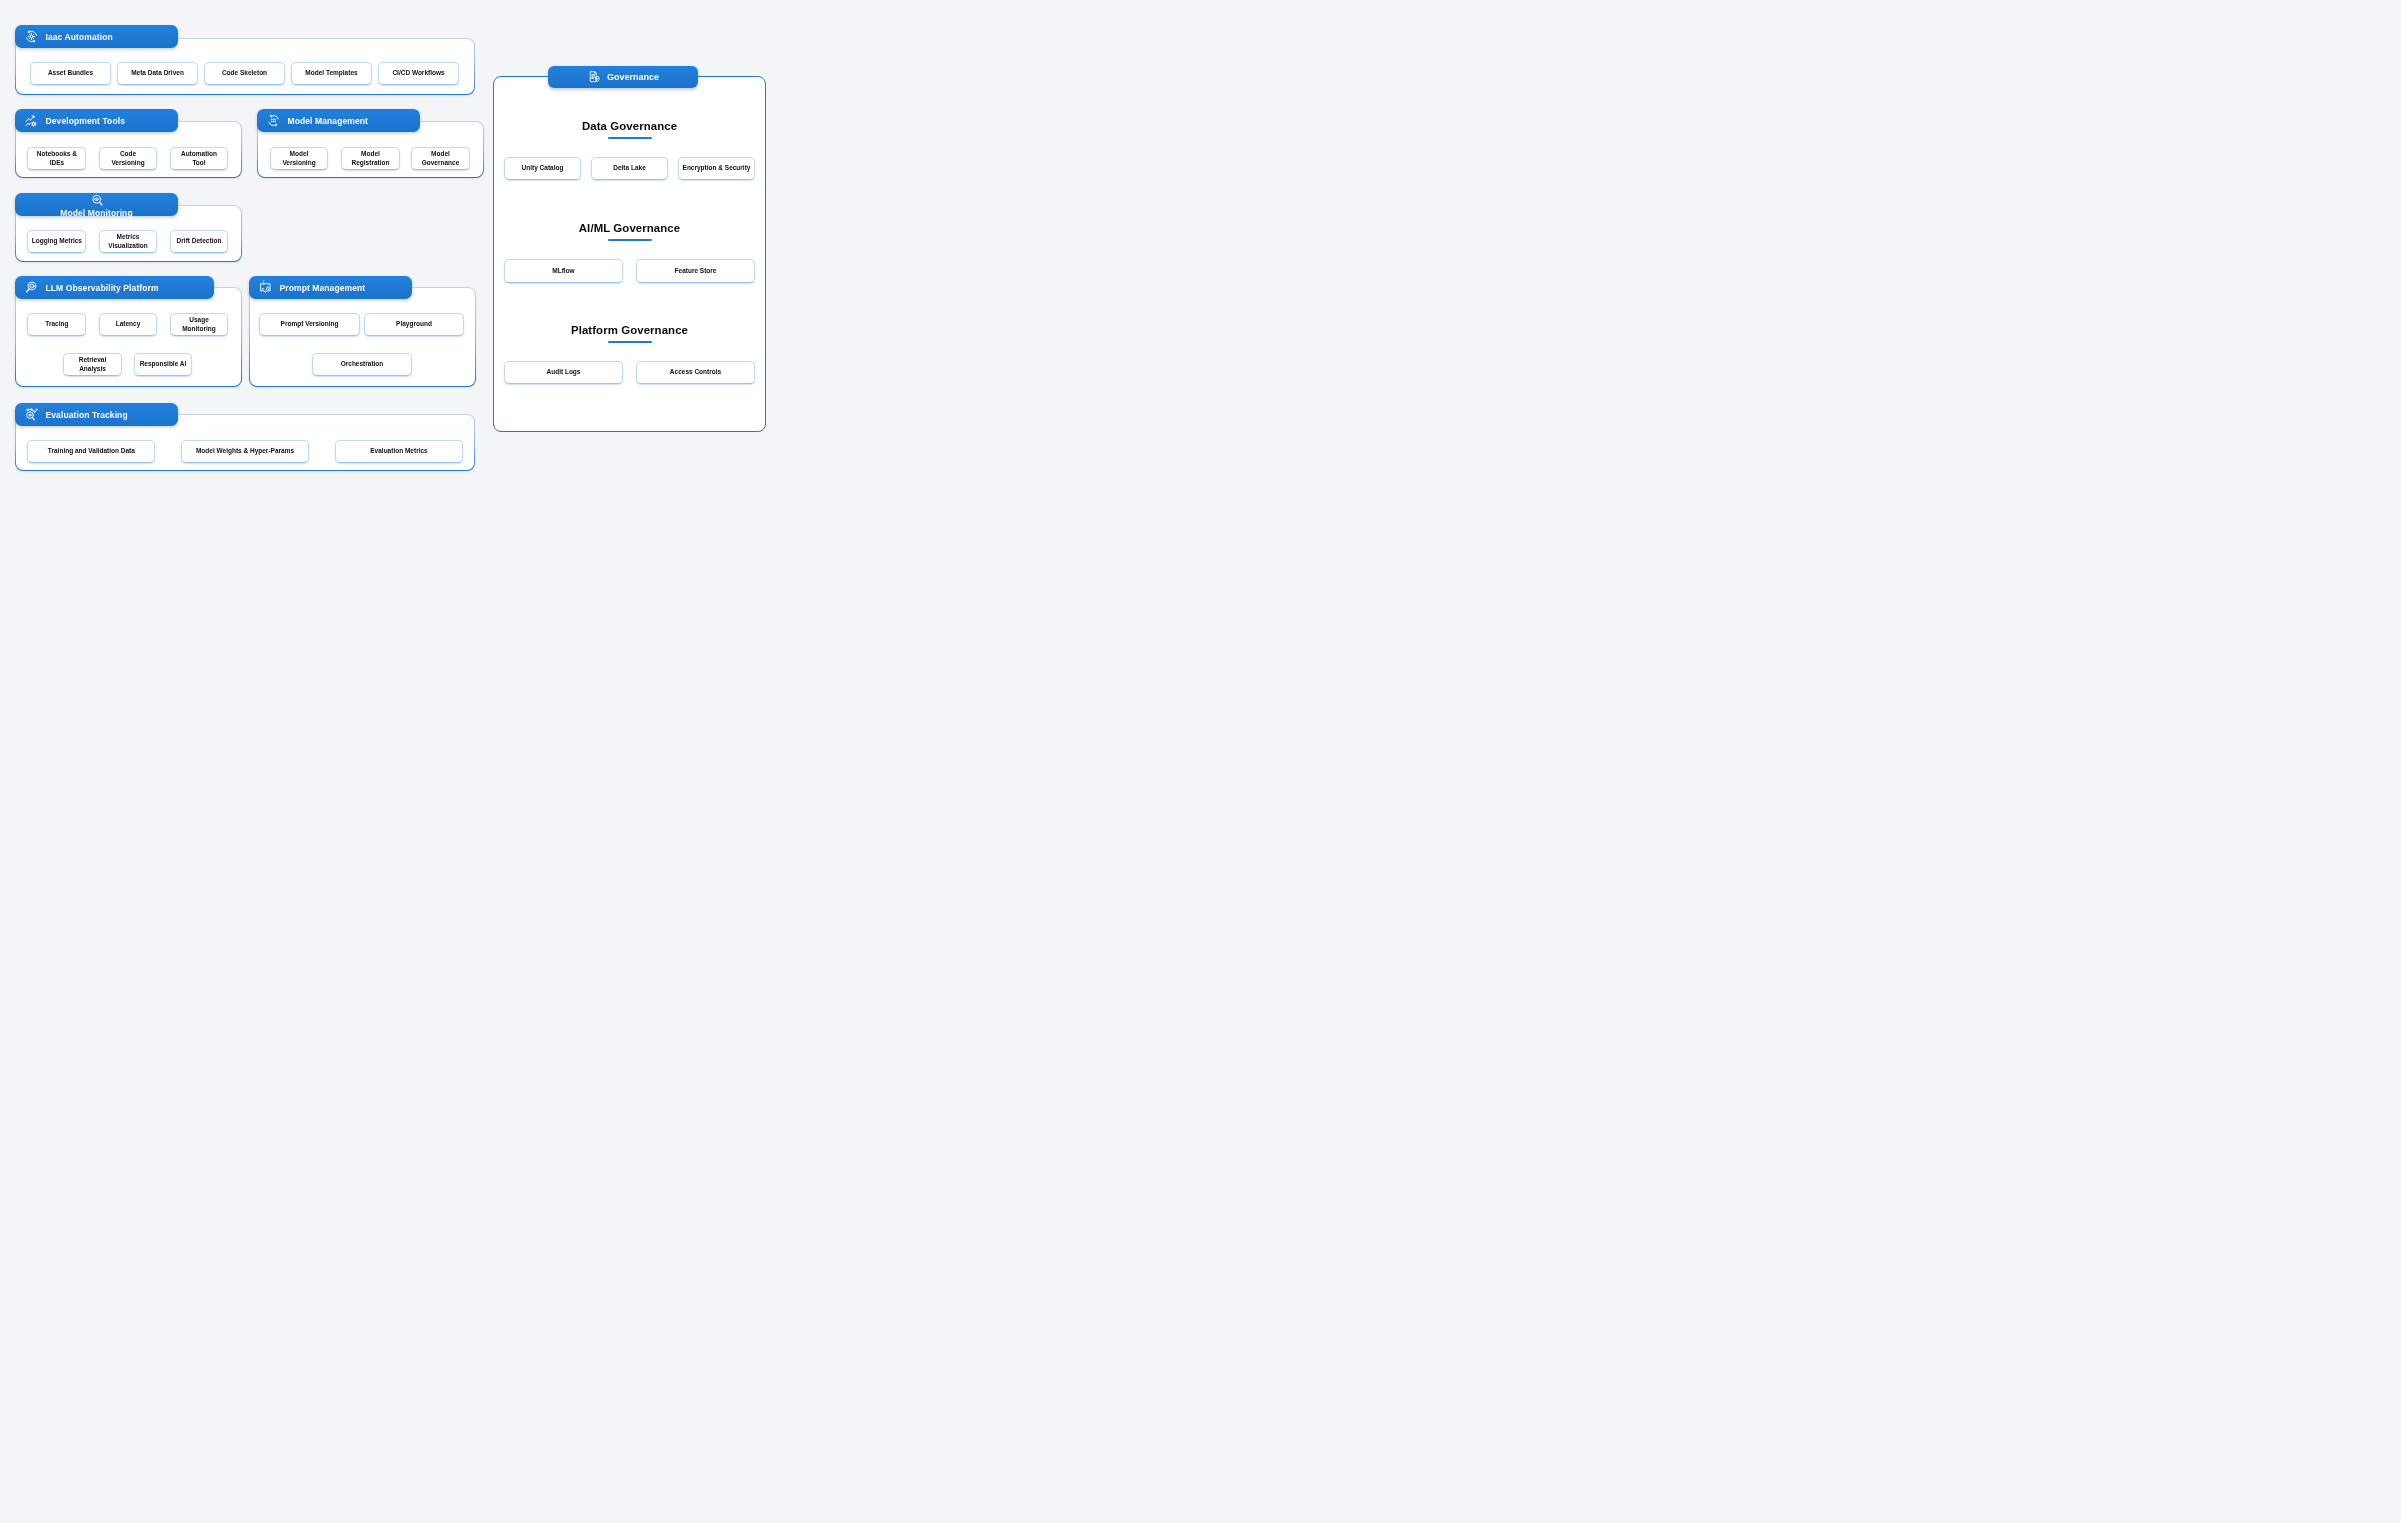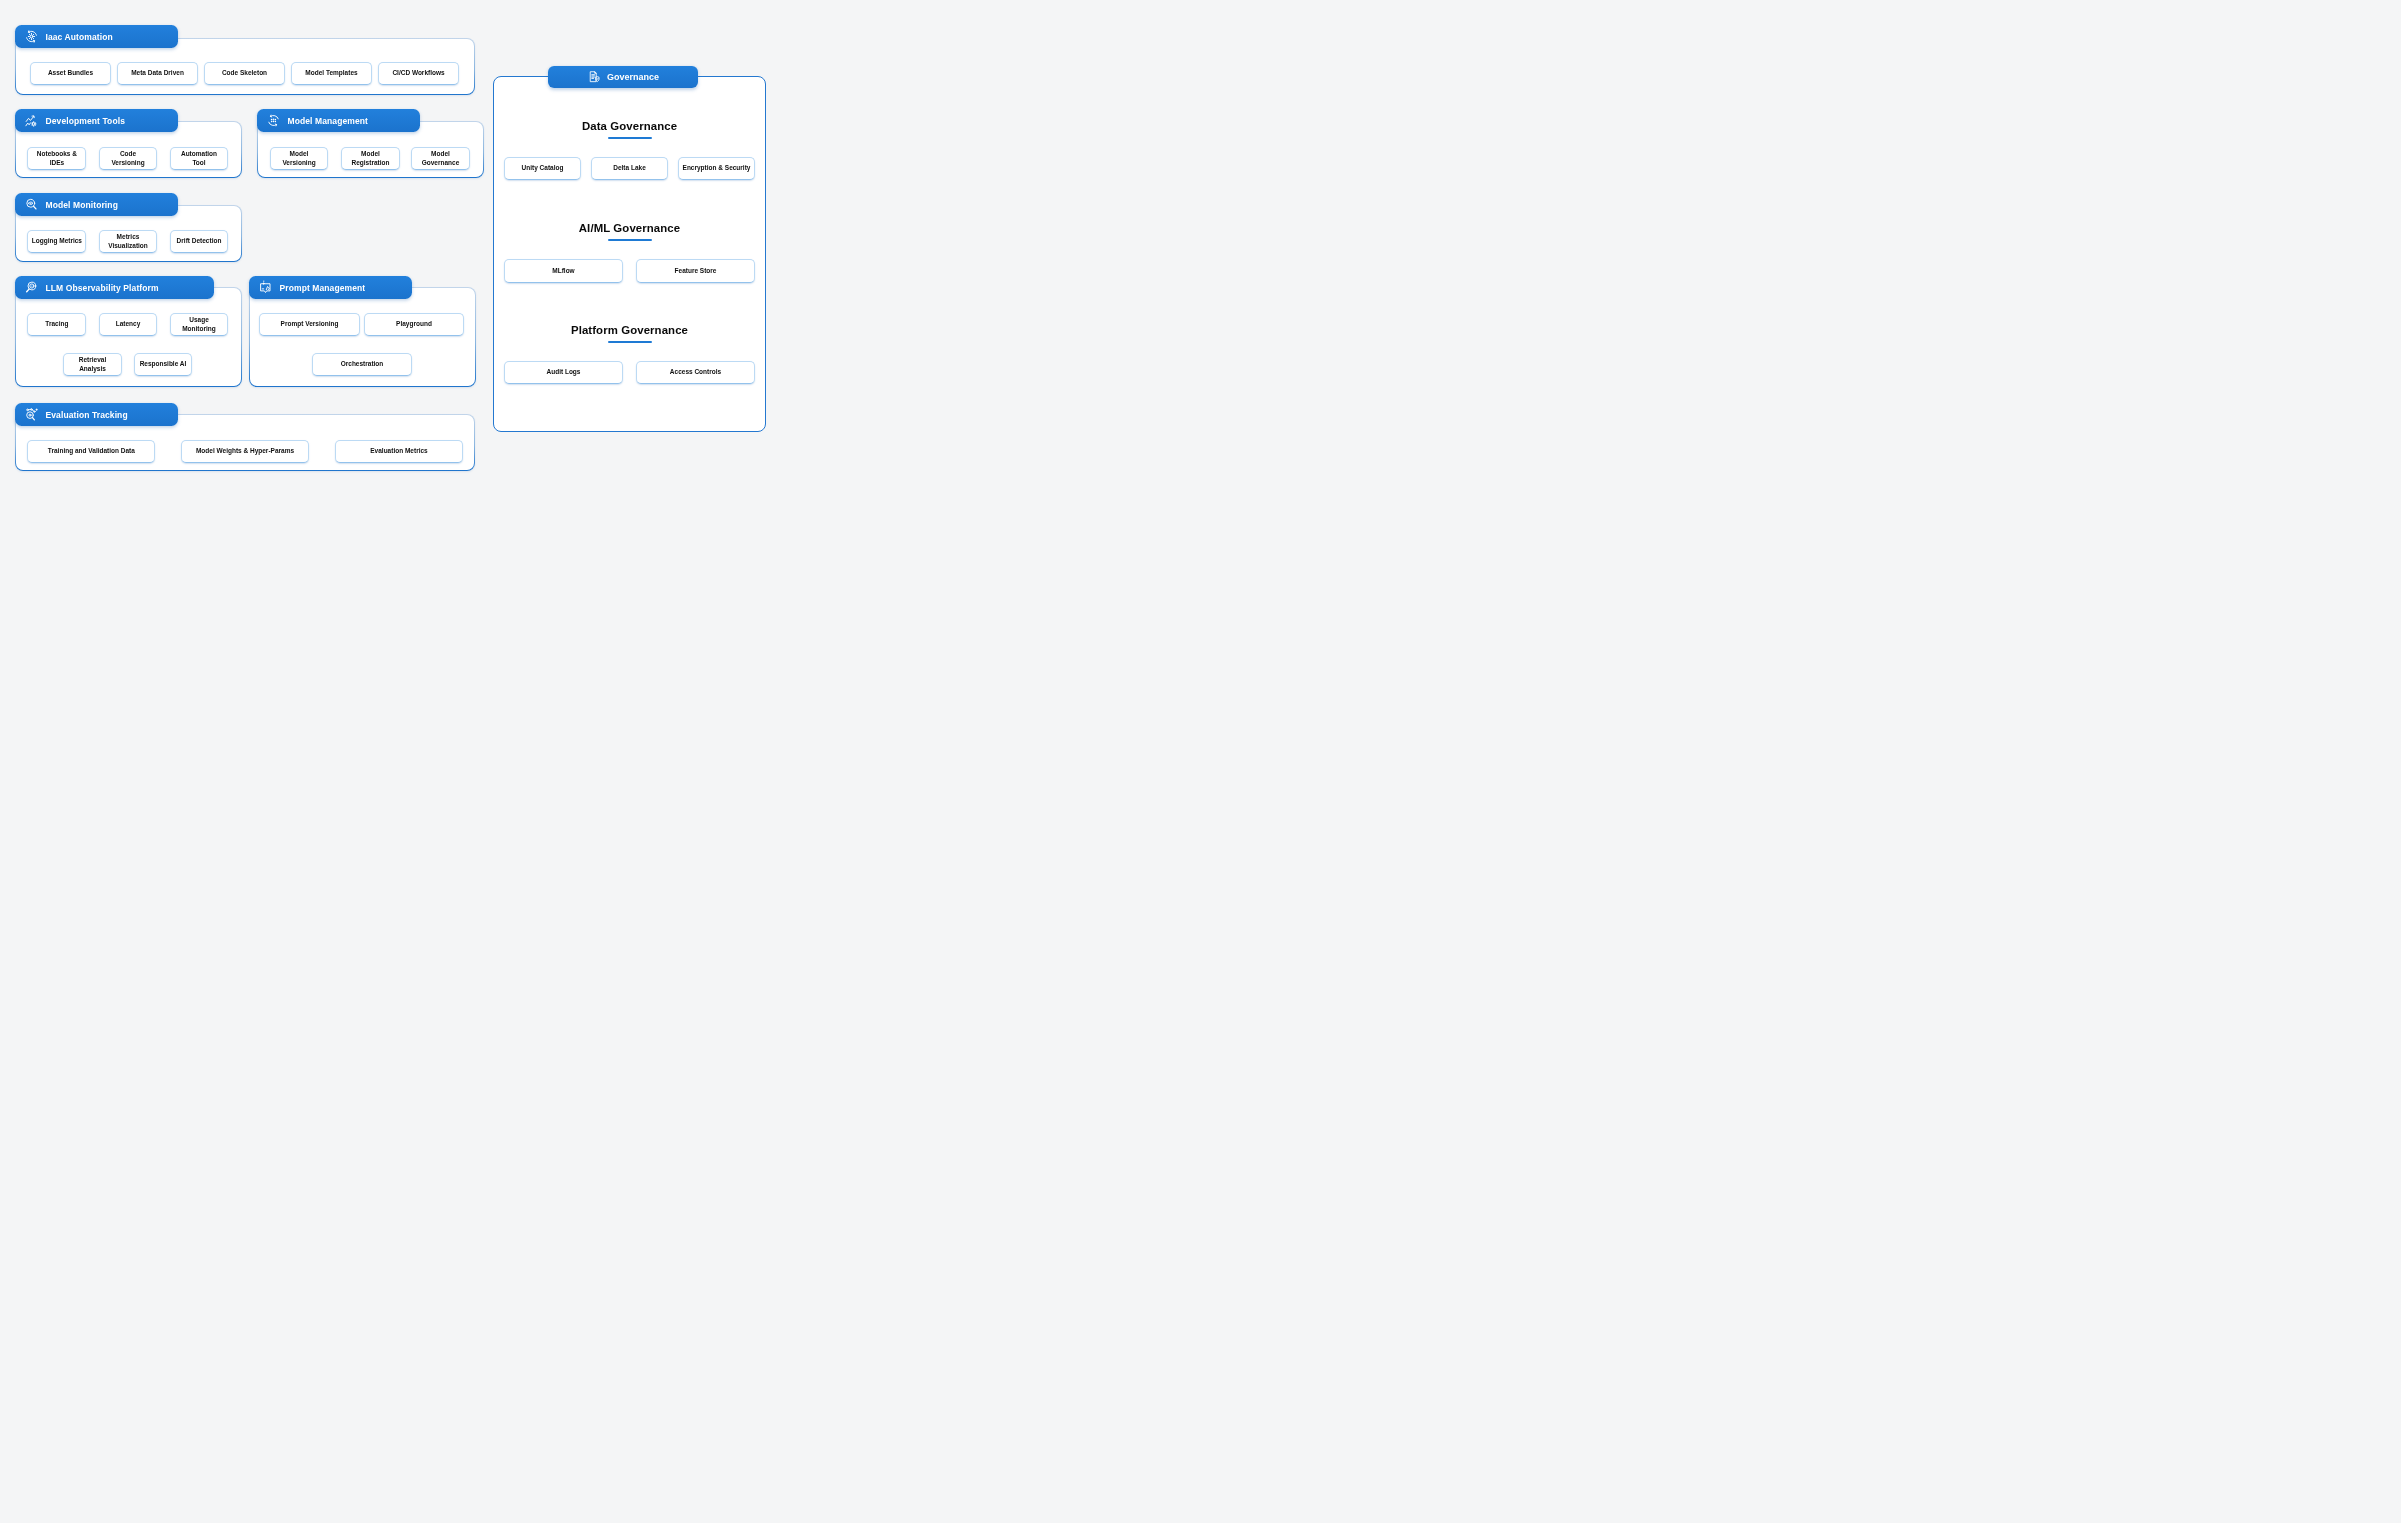--- a/index.html
+++ b/index.html
@@ -108,21 +108,21 @@
     </div>
     <div class="box" style="left:13px;top:38px;width:58px;height:23.4px;">Model Versioning</div>
     <div class="box" style="left:84px;top:38px;width:59px;height:23.4px;">Model Registration</div>
     <div class="box" style="left:154px;top:38px;width:59px;height:23.4px;">Model Governance</div>
   </div>
 
   <div class="sec" style="left:15px;top:193px;width:227px;height:70px;">
     <div class="frame" style="left:0;top:12.4px;width:227px;height:57px;">
         <i></i>
       </div>
-    <div class="pill" style="left:0;top:0;width:163px;">
+    <div class="pill" style="left:0;top:0;width:163px;flex-direction:column;">
       <span class="ic">
         <svg viewBox="0 0 24 24" fill="none" stroke="#fff" stroke-width="1.5" stroke-linecap="round" stroke-linejoin="round">
           <circle cx="10.8" cy="10" r="6.3"></circle>
           <path d="M15.5 15l3.6 4" stroke-width="2.2"></path>
           <path d="M7.3 10c2.3-2.6 4.7-2.6 7 0-2.3 2.6-4.7 2.6-7 0z"></path>
           <circle cx="10.8" cy="10" r="1" fill="#fff" stroke="none"></circle>
         </svg>
       </span>
       <span class="t">Model Monitoring</span>
     </div>

